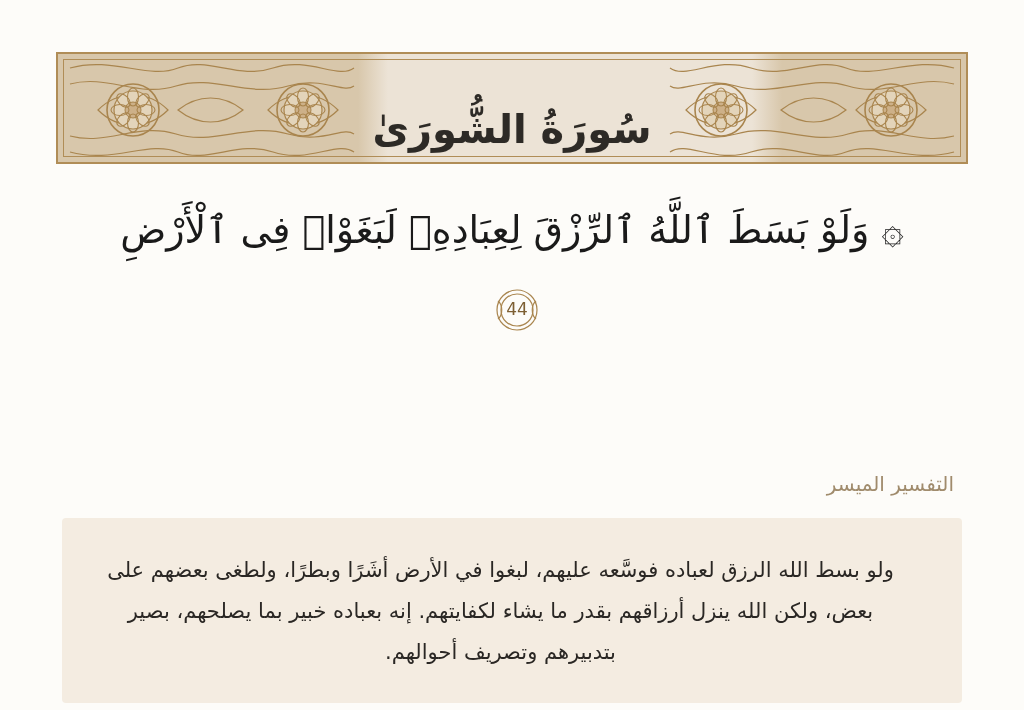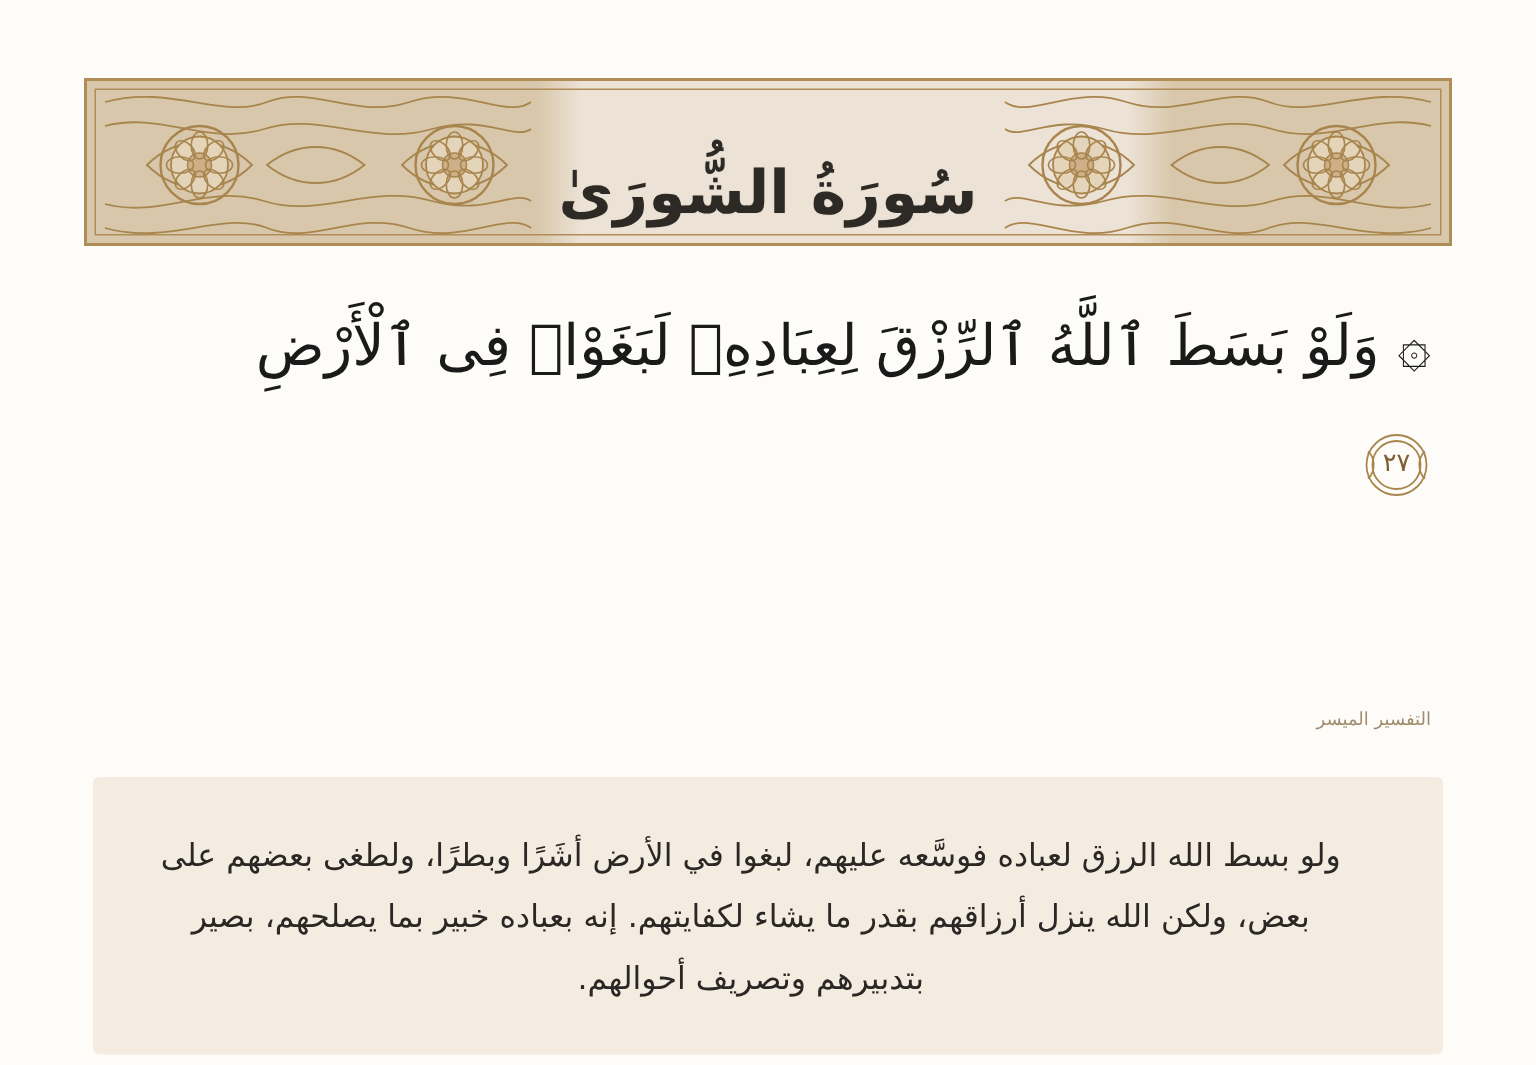--- a/index.html
+++ b/index.html
@@ -76,21 +76,21 @@
     text-shadow: 0 0 1px rgba(0,0,0,0.12);
     margin-top: 42px;
   }
 
   
   .ayah-block {
     position: absolute;
     top: 200px;
     left: 70px;
     right: 70px;
-    text-align: right;
+    text-align: center;
     color: #121212;
   }
   .ayah-line {
     font-family: "DejaVu Sans", "Liberation Serif", serif;
     font-size: 38px;
     line-height: 1.62;
     font-weight: 500;
     color: #1a1a1a;
     direction: rtl;
     white-space: nowrap;
@@ -121,21 +121,21 @@
     font-size: 17px;
     color: #7d5f33;
     font-family: "DejaVu Sans", sans-serif;
   }
 
   
   .tafsir-label {
     position: absolute;
     top: 472px;
     right: 70px;
-    font-size: 12px;
+    font-size: 20px;
     color: #a08b6c;
     font-family: "DejaVu Sans", "Liberation Sans", sans-serif;
     font-weight: 400;
   }
 
   
   .tafsir-box {
     position: absolute;
     top: 518px;
     left: 62px;
@@ -235,21 +235,21 @@
       <span class="ayah-number">
         <span class="medallion">
           <svg width="46" height="46" viewBox="0 0 46 46" style="position:absolute;top:0;left:0;">
             <g fill="none" stroke="#a9854e" stroke-width="1.2">
               <path d="M23,3 C33,3 43,11 43,23 C43,35 33,43 23,43 C13,43 3,35 3,23 C3,11 13,3 23,3 Z"></path>
               <path d="M23,7 C31,7 39,13 39,23 C39,33 31,39 23,39 C15,39 7,33 7,23 C7,13 15,7 23,7 Z"></path>
               <path d="M4,14 C9,18 9,28 4,32"></path>
               <path d="M42,14 C37,18 37,28 42,32"></path>
             </g>
           </svg>
-          <span class="num">٢٧</span>
+          <span class="num">44</span>
         </span>
       </span>
     </div>
   </div>
 
   <div class="tafsir-label">التفسير الميسر</div>
 
   <div class="tafsir-box">
     <div class="tafsir-text">ولو بسط الله الرزق لعباده فوسَّعه عليهم، لبغوا في الأرض أشَرًا وبطرًا، ولطغى بعضهم على بعض، ولكن الله ينزل أرزاقهم بقدر ما يشاء لكفايتهم. إنه بعباده خبير بما يصلحهم، بصير بتدبيرهم وتصريف أحوالهم.</div>
   </div>

